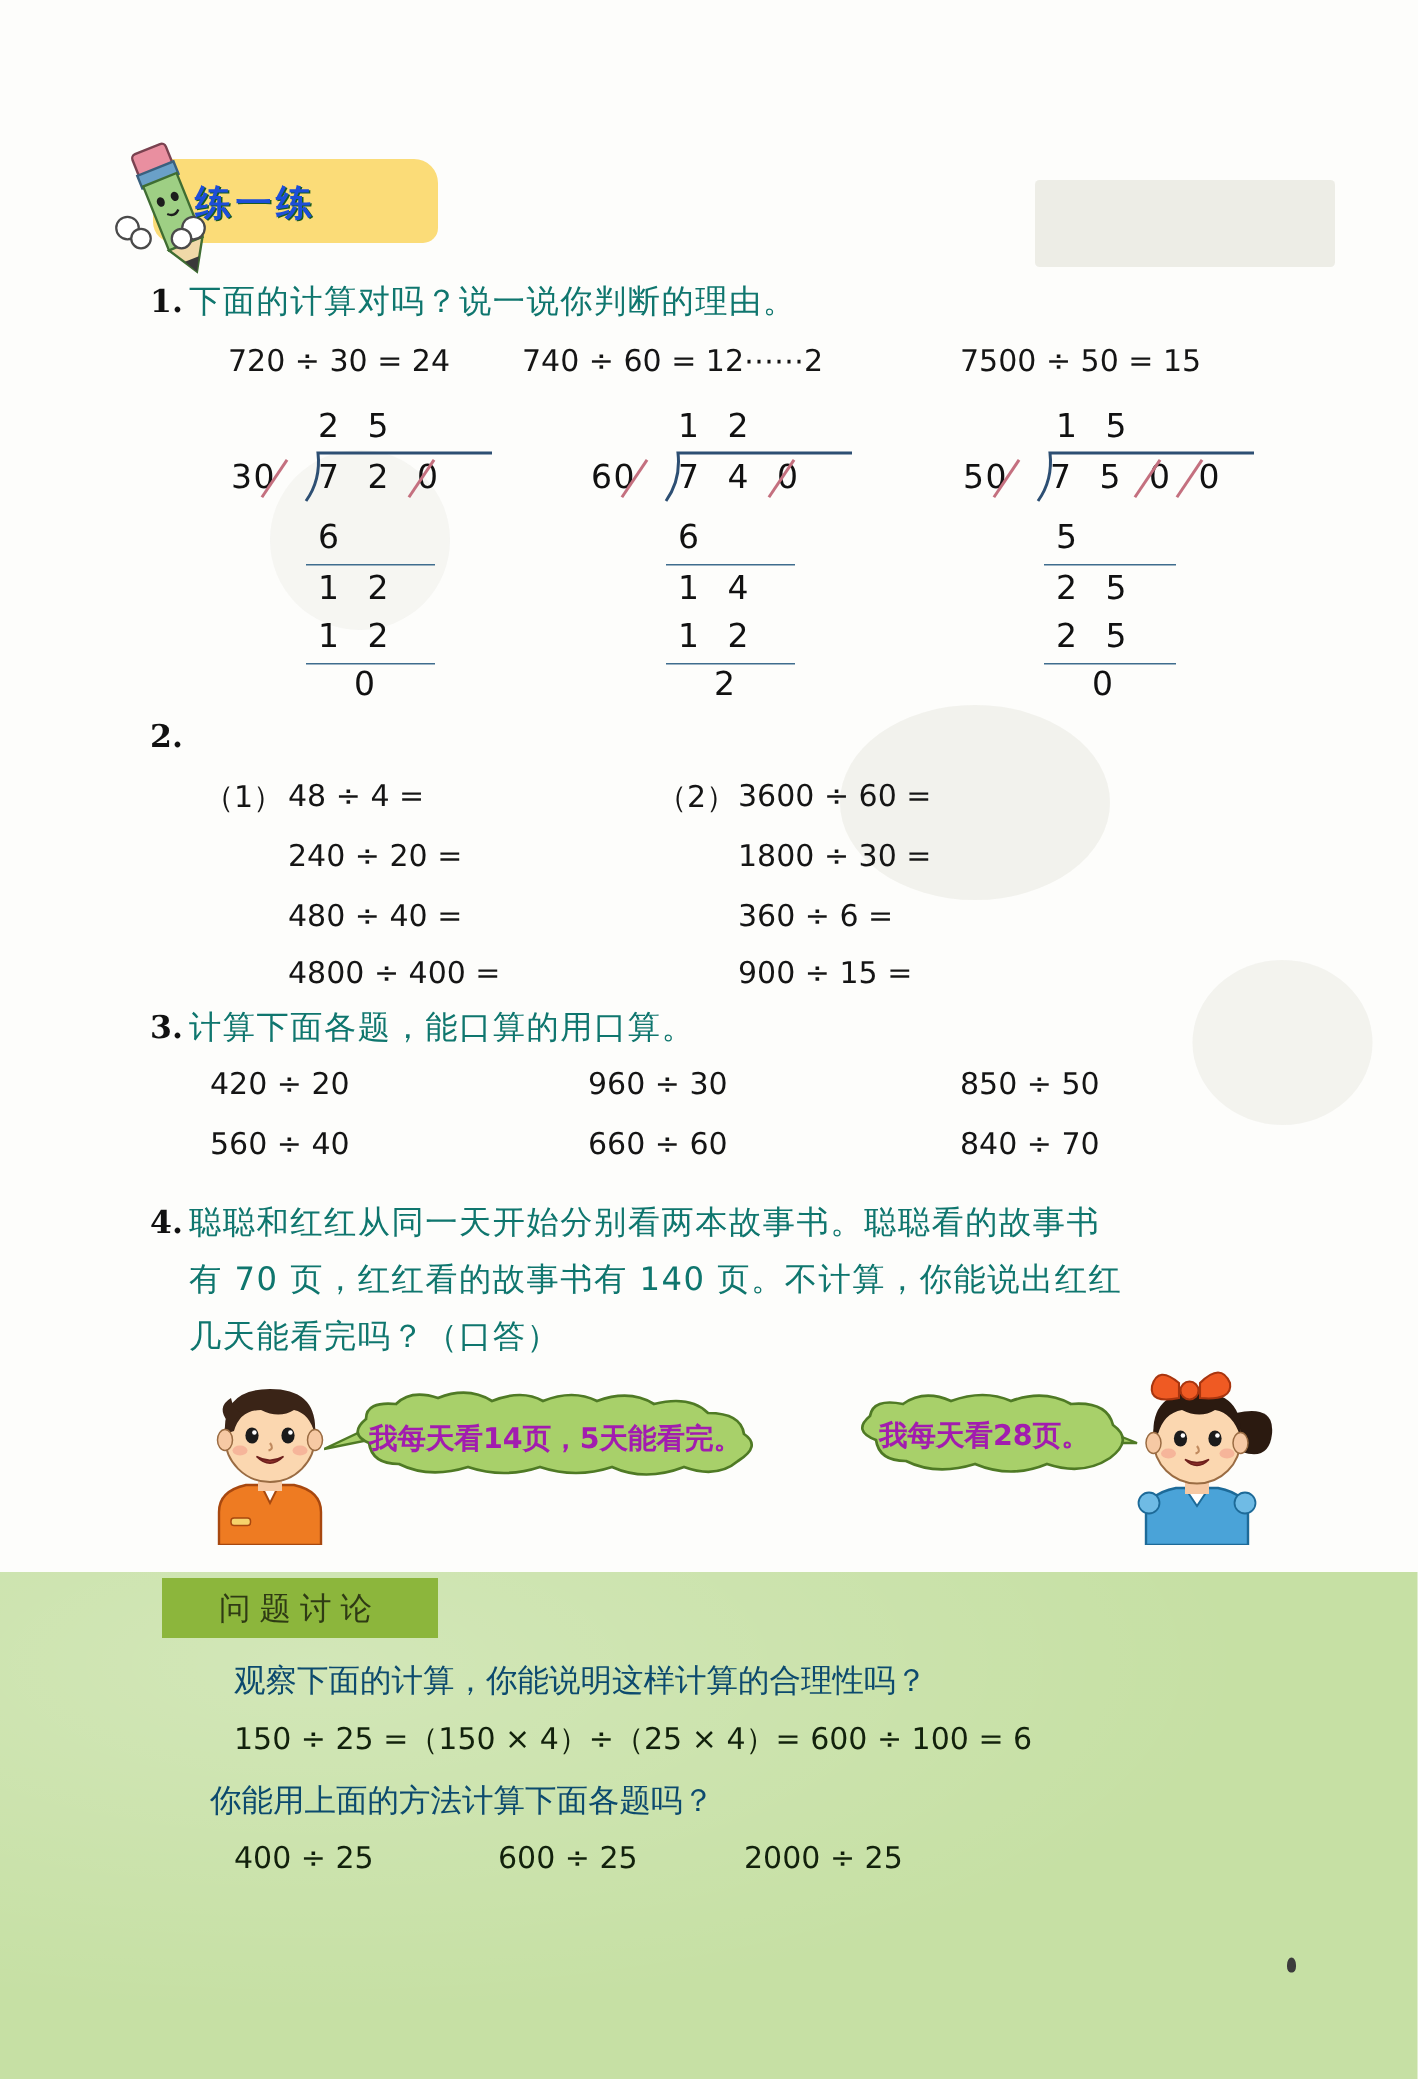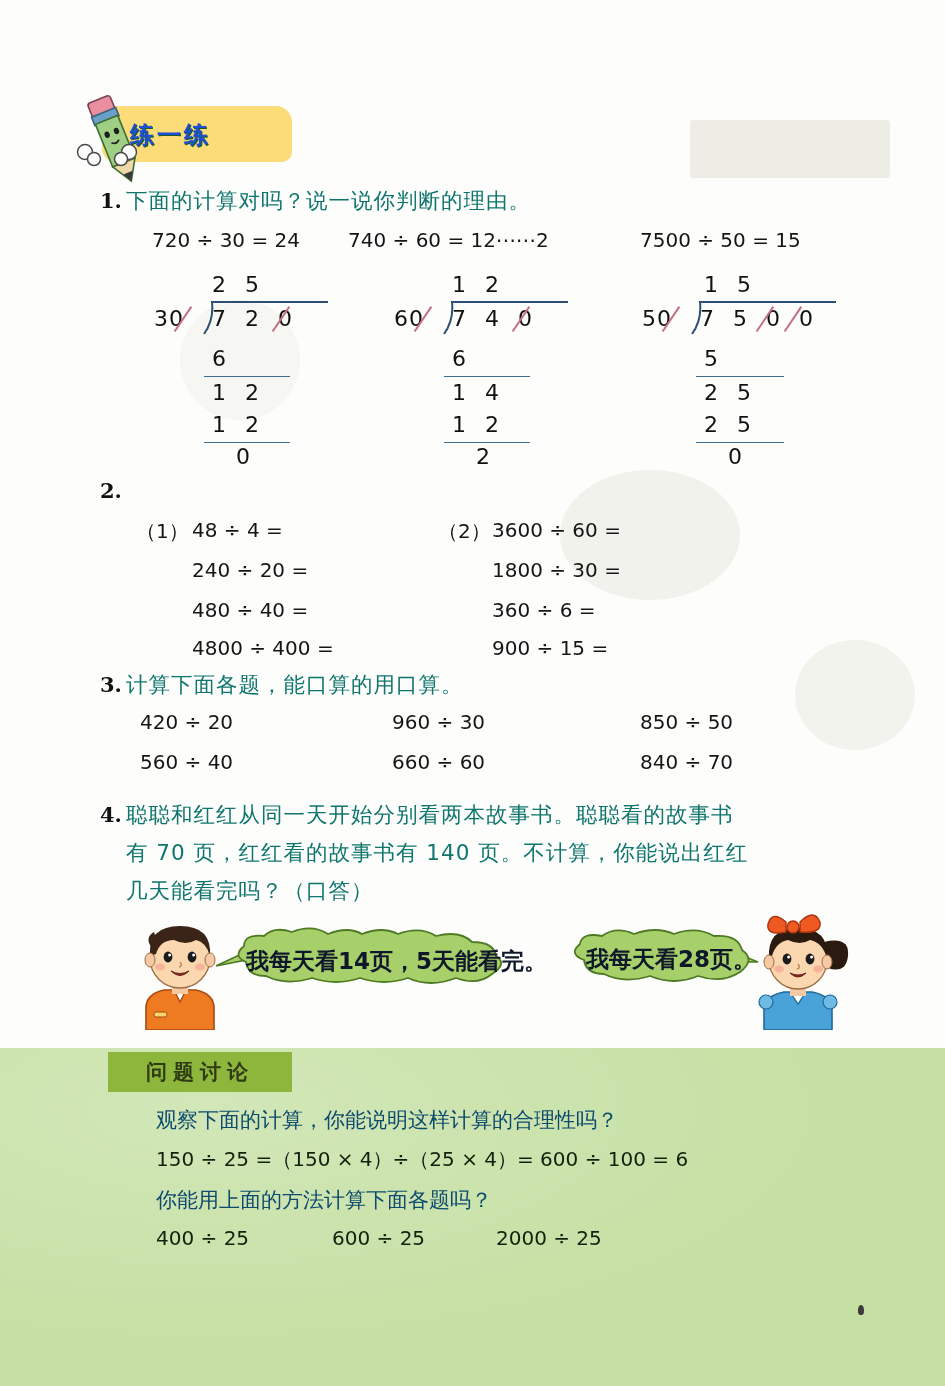--- a/index.html
+++ b/index.html
@@ -63,41 +63,41 @@
     display:block;width:1.8px;height:30px;background:#c4707f;
     transform:rotate(34deg);transform-origin:center;margin-left:10px;margin-top:-2px;
   }
 
   
   .kid{position:absolute;}
   .bubble{position:absolute;}
   .bubble-text{
     position:absolute;
     font-family:"DejaVu Sans","Liberation Sans",sans-serif;
-    font-weight:bold;font-size:23px;color:#0f172a;white-space:nowrap;
+    font-weight:bold;font-size:19px;color:#a21caf;white-space:nowrap;
   }
 
   
   .panel{
     position:absolute;left:0;top:1048px;width:945px;height:338px;
     background:#c6e0a4;
   }
   .panel:after{
     content:"";position:absolute;inset:0;
     background:radial-gradient(ellipse at 22% 18%, rgba(255,255,255,.22), rgba(255,255,255,0) 60%);
     pointer-events:none;
   }
   .panel-tab{
     position:absolute;left:108px;top:1052px;width:184px;height:40px;
     background:#8cb63c;
   }
   .panel-tab span{
     display:block;line-height:40px;text-align:center;
     font-family:"DejaVu Sans","Liberation Sans",sans-serif;
-    font-size:21px;font-weight:bold;color:#2f3b14;letter-spacing:6px;
+    font-size:21px;font-weight:normal;color:#2f3b14;letter-spacing:6px;
   }
   .panel-line{
     position:absolute;
     font-family:"DejaVu Sans","Liberation Sans",sans-serif;
     font-size:21px;color:#0c4a6e;white-space:nowrap;
   }
   .panel-expr{
     position:absolute;
     font-family:"DejaVu Sans","Liberation Sans",sans-serif;
     font-size:20px;color:#12210c;white-space:nowrap;
@@ -335,21 +335,21 @@
     <path d="M48 67 Q56 75 64 67 Q56 71 48 67 Z" fill="#8c2f2a" stroke="#6d1f1c" stroke-width="1"></path>
   </svg>
 
   <div class="panel"></div>
   <div class="panel-tab">
     <span class="cn">问题讨论</span>
   </div>
 
   <div class="panel-line cn" style="left:156px;top:1106px;">观察下面的计算，你能说明这样计算的合理性吗？</div>
   <div class="panel-expr num" style="left:156px;top:1146px;">150 ÷ 25 =（150 × 4）÷（25 × 4）= 600 ÷ 100 = 6</div>
-  <div class="panel-line cn" style="left:156px;top:1186px;text-align:center;">你能用上面的方法计算下面各题吗？</div>
+  <div class="panel-line cn" style="left:140px;top:1186px;text-align:center;">你能用上面的方法计算下面各题吗？</div>
 
   <div class="panel-expr num" style="left:156px;top:1226px;">400 ÷ 25</div>
   <div class="panel-expr num" style="left:332px;top:1226px;">600 ÷ 25</div>
   <div class="panel-expr num" style="left:496px;top:1226px;">2000 ÷ 25</div>
 
   <div class="watermark" style="left:858px;top:1305px;width:6px;height:10px;background:#3c3c3c;border-radius:50% 50% 40% 40%;"></div>
 
 </div>
 
 </body></html>

